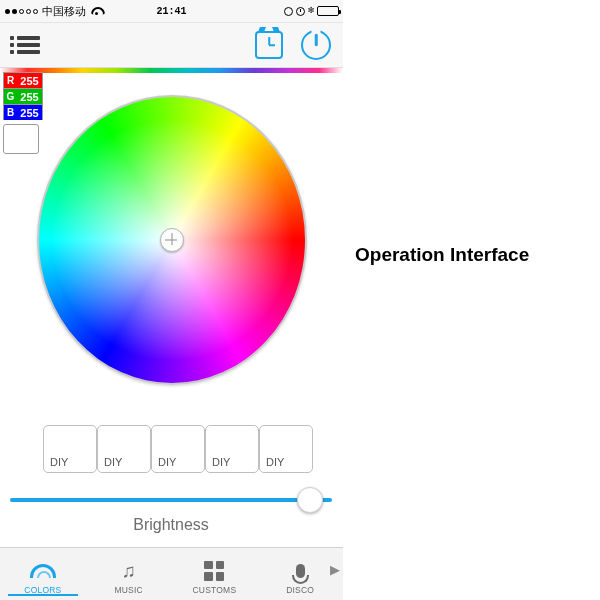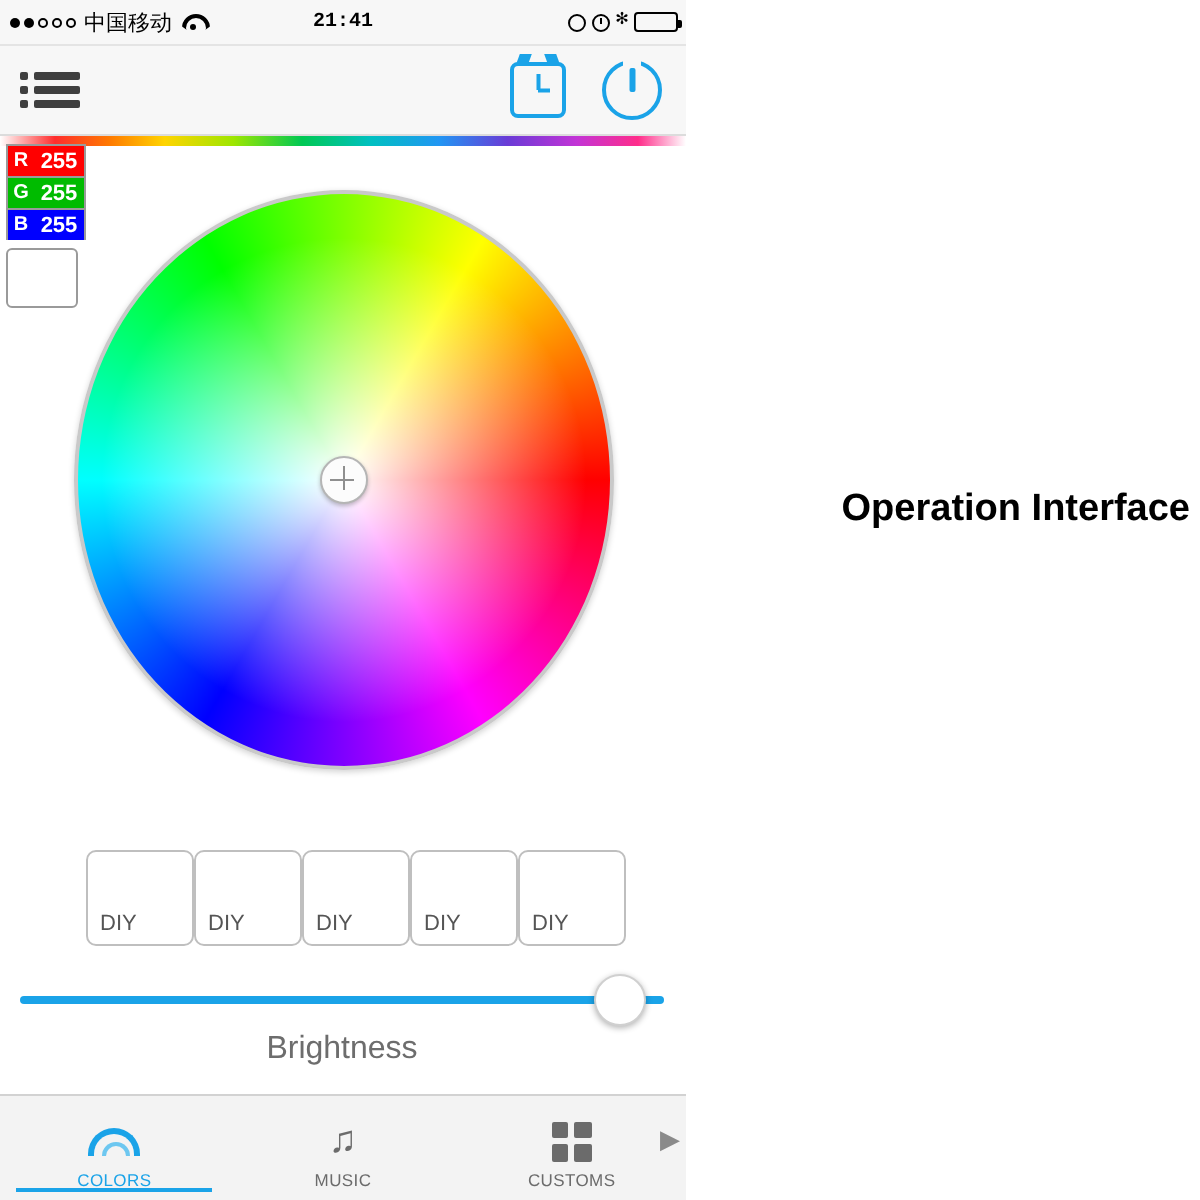--- a/index.html
+++ b/index.html
@@ -528,21 +528,20 @@
     font-size: 38px;
     font-weight: bold;
     color: #000000;
     line-height: 1;
   }
   .caption-sub {
     margin-top: 16px;
     font-size: 19px;
     font-weight: bold;
     color: #000000;
-    text-align: right;
   }
 </style>
 </head>
 <body>
 
 <div class="phone">
 
   <div class="status-bar">
     <div class="status-left">
       <div class="dots">
@@ -658,20 +657,26 @@
       <div class="tab-icon">
         <span class="icon-grid">
             <div></div>
             <div></div>
             <div></div>
             <div></div>
           </span>
       </div>
       <span class="tab-label">CUSTOMS</span>
     </div>
+    <div class="tab">
+      <div class="tab-icon">
+          <span class="icon-mic"></span>
+        </div>
+      <span class="tab-label">DISCO</span>
+    </div>
     <span class="tab-arrow">▶</span>
   </div>
 
 </div>
 
 <div class="caption">
   <div class="caption-sub">Operation Interface</div>
 </div>
 
 </body></html>

